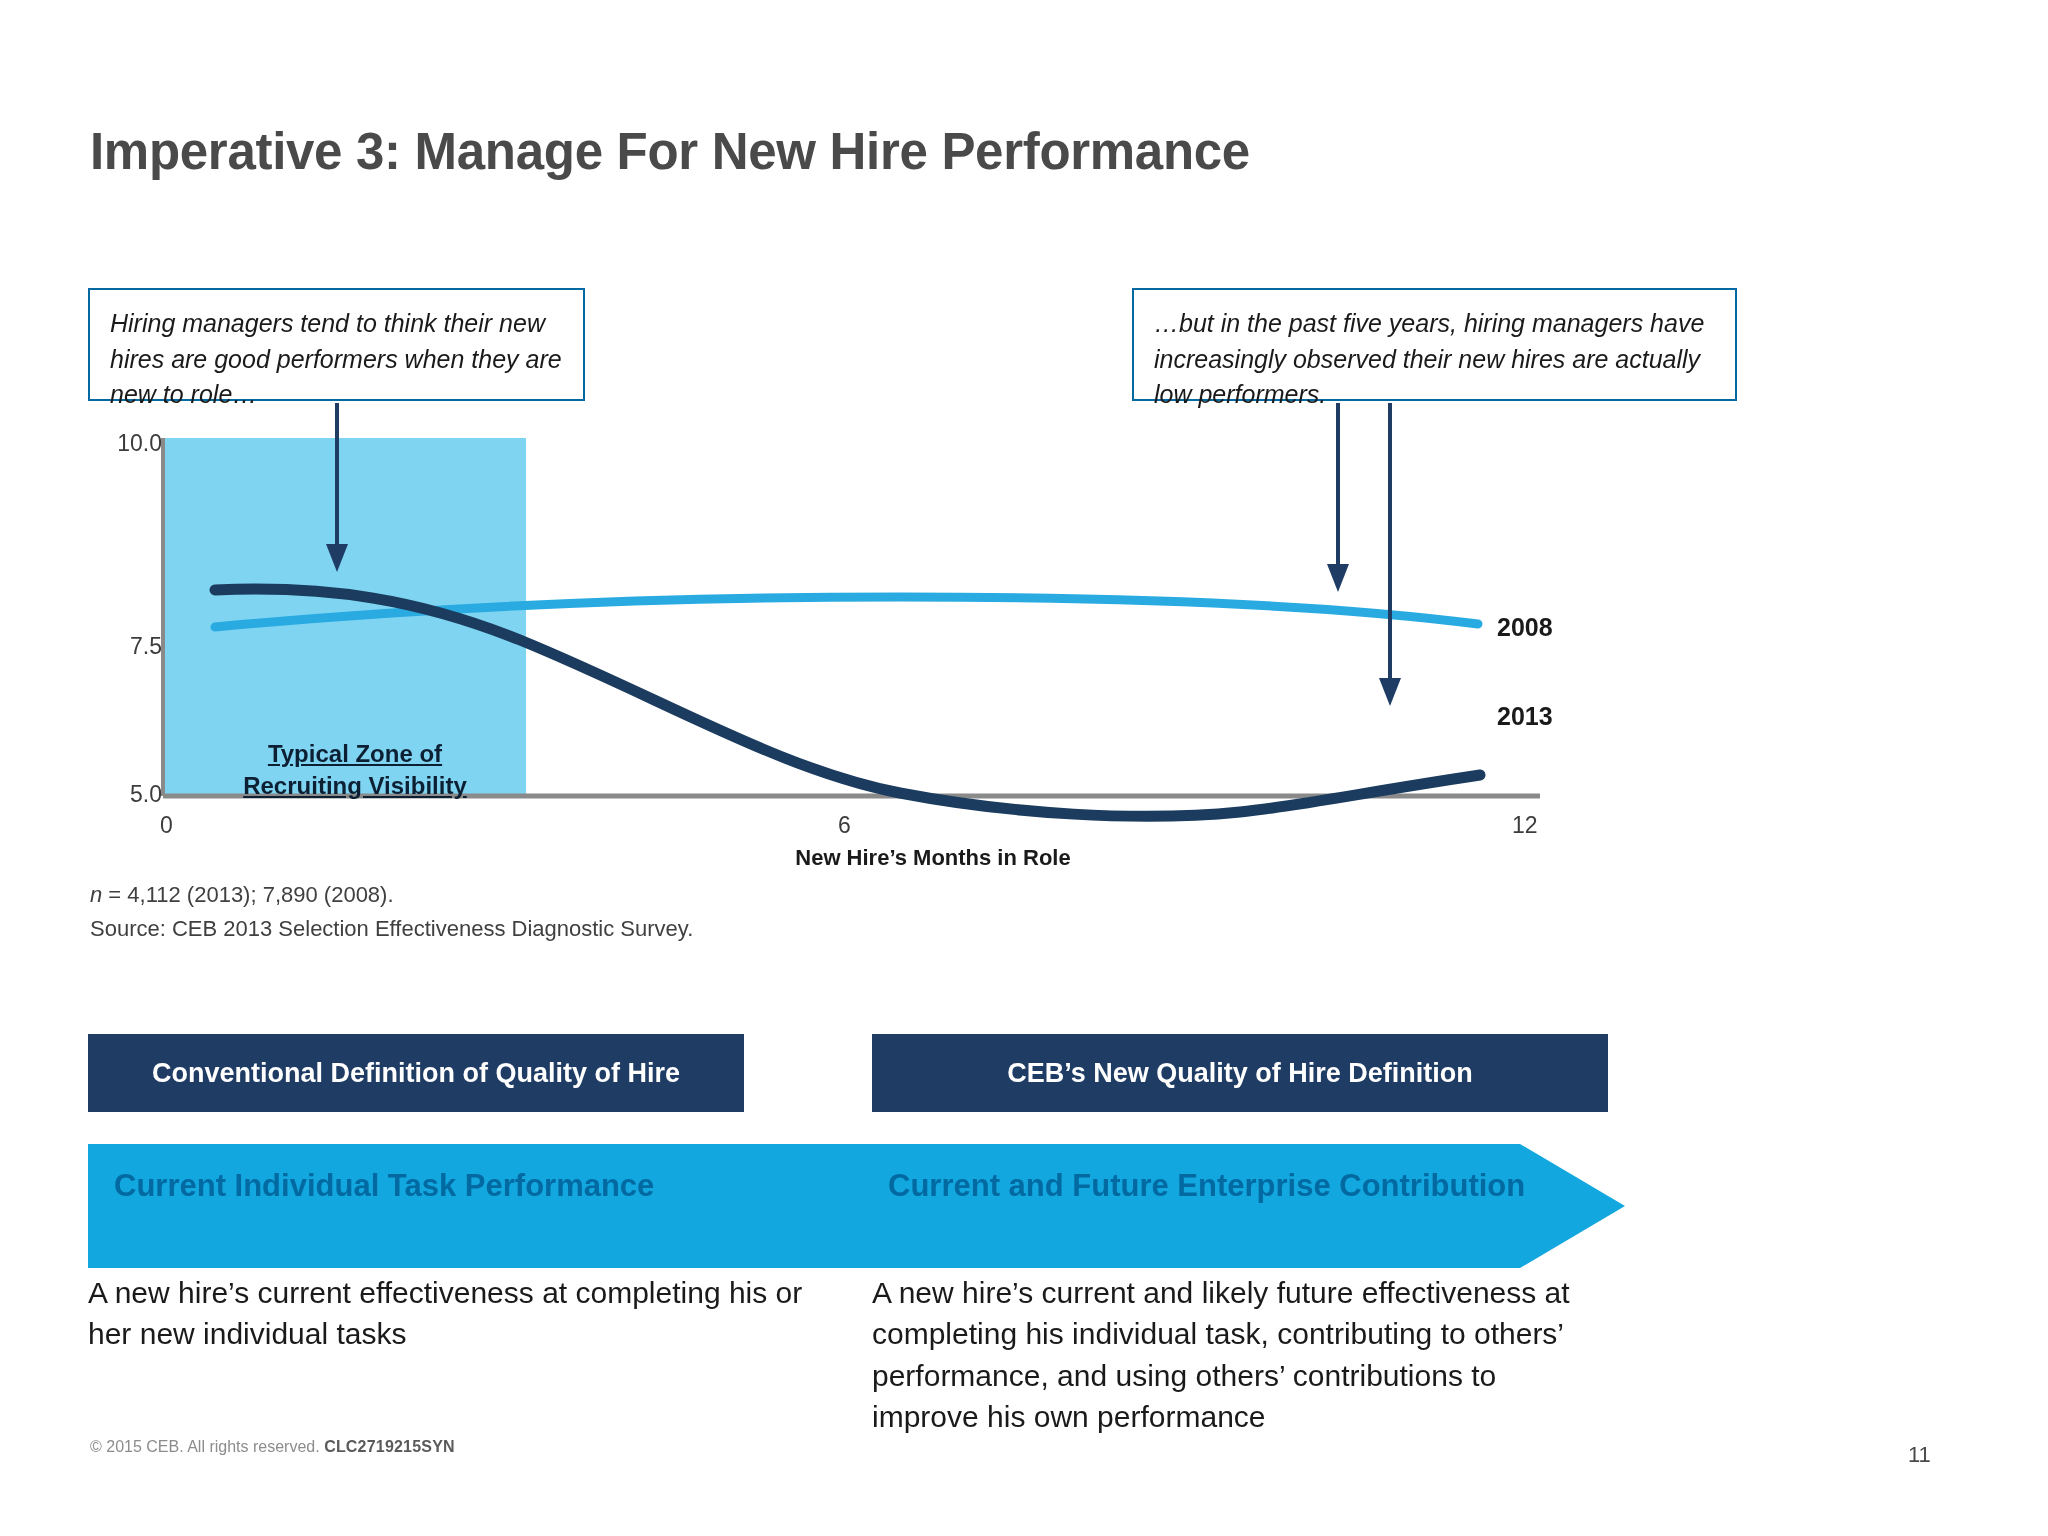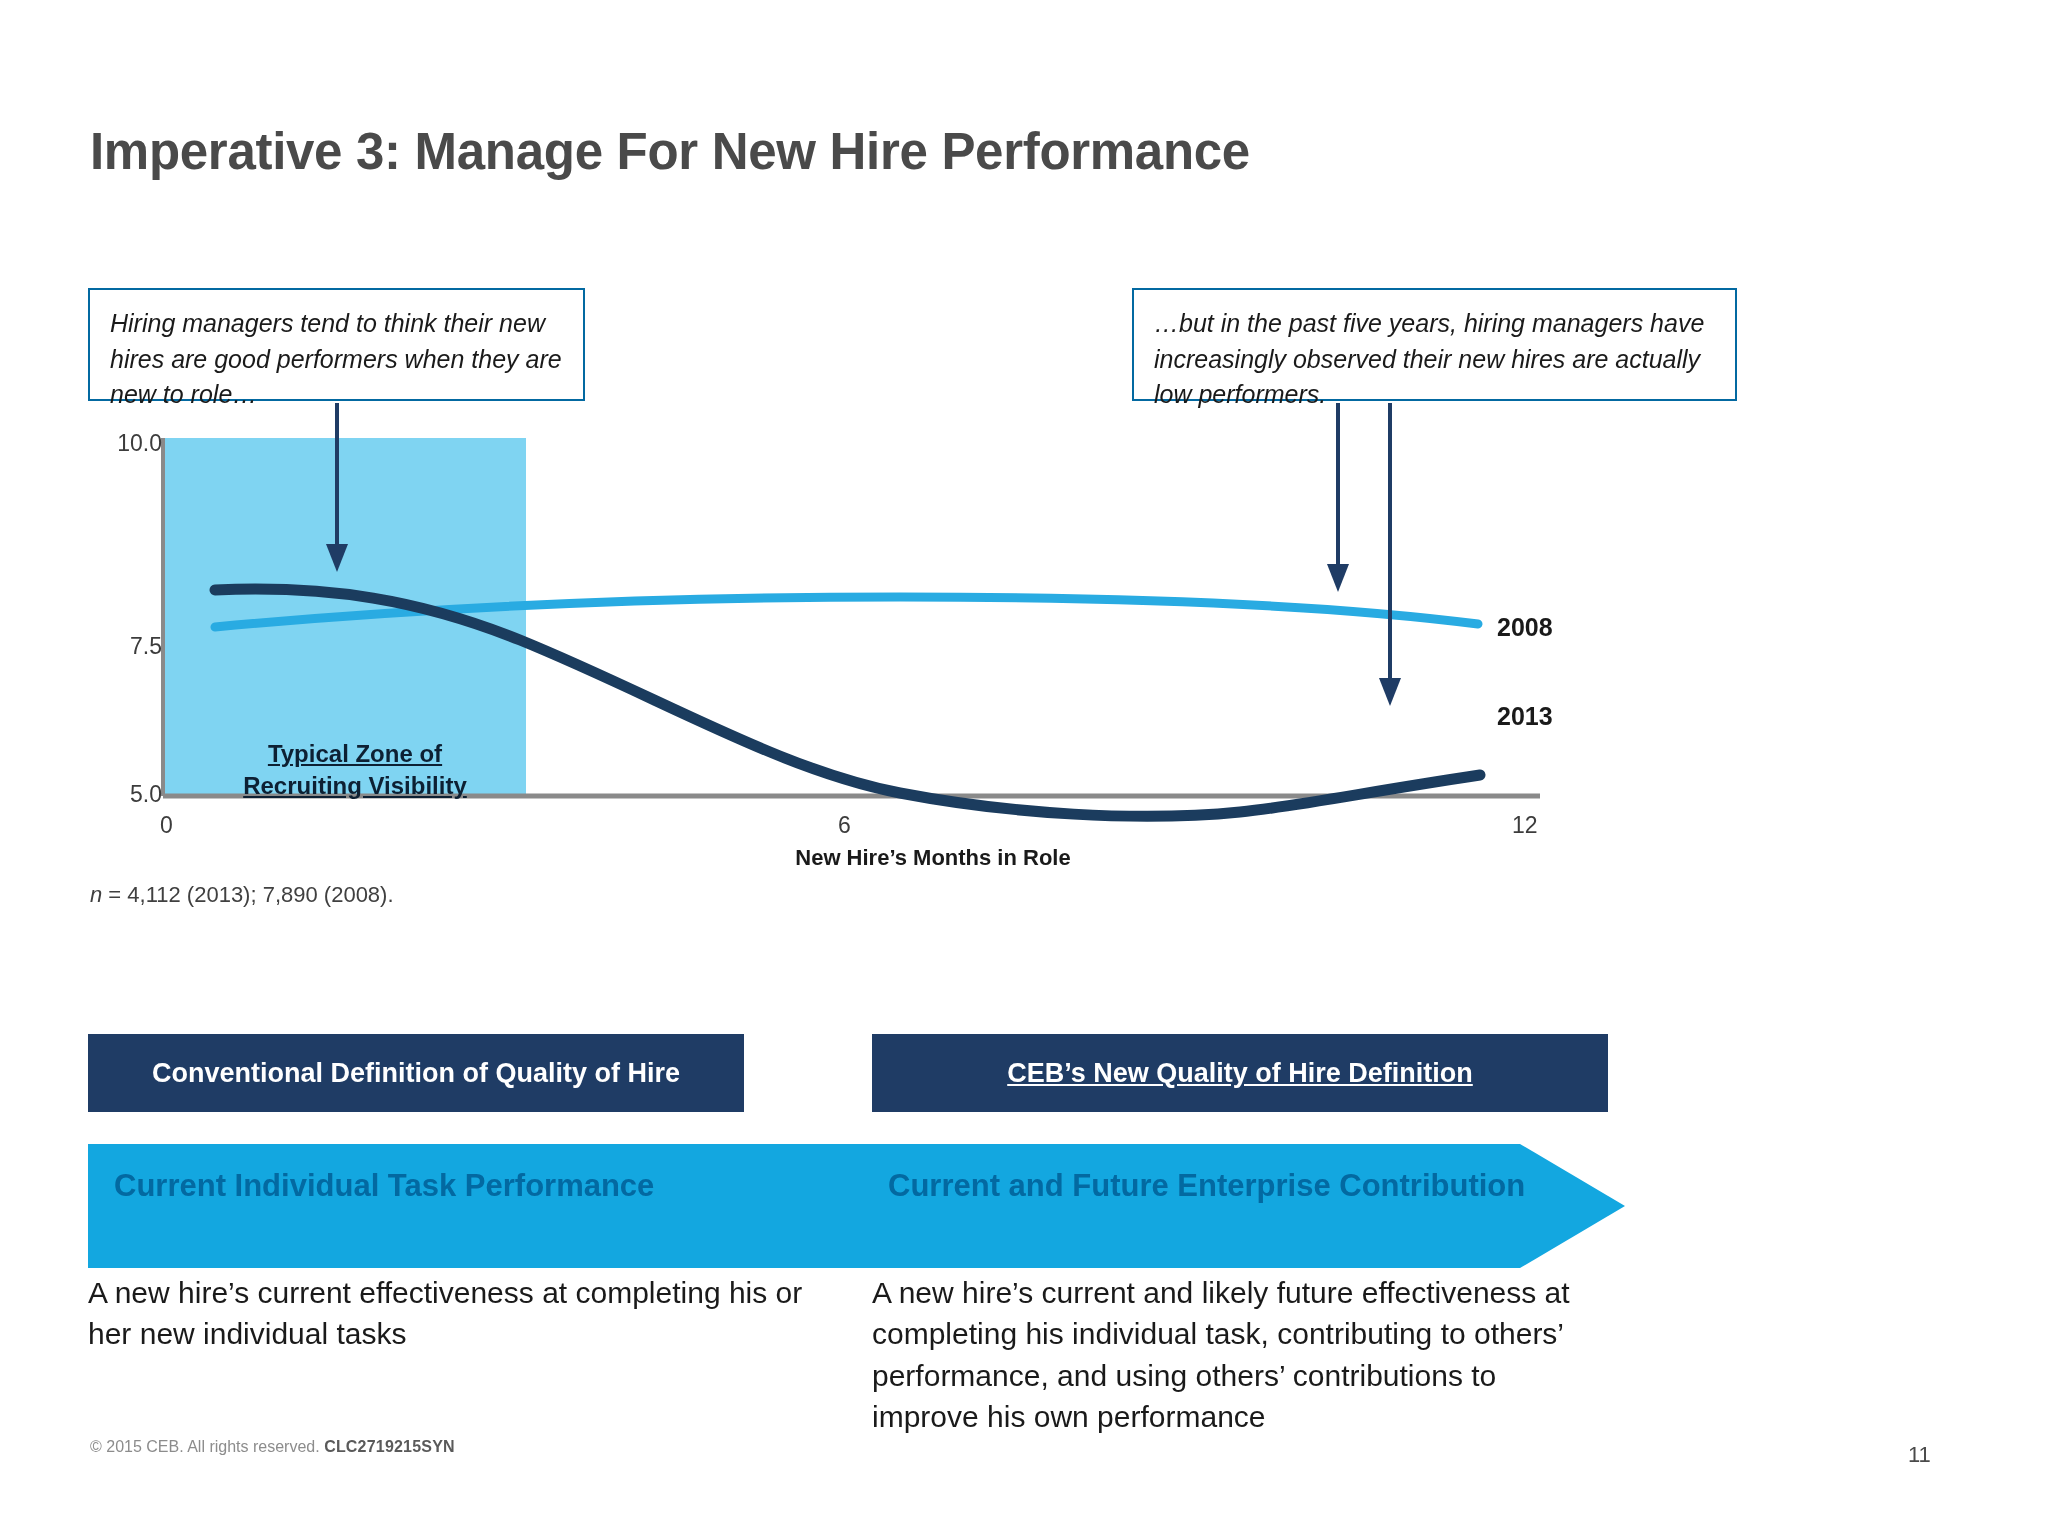--- a/index.html
+++ b/index.html
@@ -126,21 +126,21 @@
     background: #1f3c65;
     color: #ffffff;
     font-size: 27px;
     font-weight: bold;
     display: flex;
     align-items: center;
     justify-content: center;
     height: 78px;
   }
   .def-header-left  { left: 88px;  top: 1034px; width: 656px; }
-  .def-header-right { left: 872px; top: 1034px; width: 736px; text-decoration: underline; }
+  .def-header-right { left: 872px; top: 1034px; width: 736px; }
 
   
   .arrow-band {
     position: absolute;
     left: 88px;
     top: 1144px;
     width: 1537px;
     height: 124px;
   }
   .arrow-band svg { display: block; }
@@ -236,20 +236,21 @@
 <div class="zone-label">
   <div>Typical Zone of</div>
   <div>Recruiting Visibility</div>
 </div>
 
 <div class="series-label series-2008">2008</div>
 <div class="series-label series-2013">2013</div>
 
 <div class="source-note">
   <div><span class="n-italic">n</span><span> = 4,112 (2013); 7,890 (2008).</span></div>
+  <div>Source: CEB 2013 Selection Effectiveness Diagnostic Survey.</div>
 </div>
 
 <div class="def-header def-header-left">Conventional Definition of Quality of Hire</div>
 <div class="def-header def-header-right">CEB’s New Quality of Hire Definition</div>
 
 <div class="arrow-band">
   <svg width="1537" height="124" viewBox="0 0 1537 124" xmlns="http://www.w3.org/2000/svg">
     <polygon points="0,0 1432,0 1537,62 1432,124 0,124" fill="#13A7E0"></polygon>
   </svg>
 </div>

